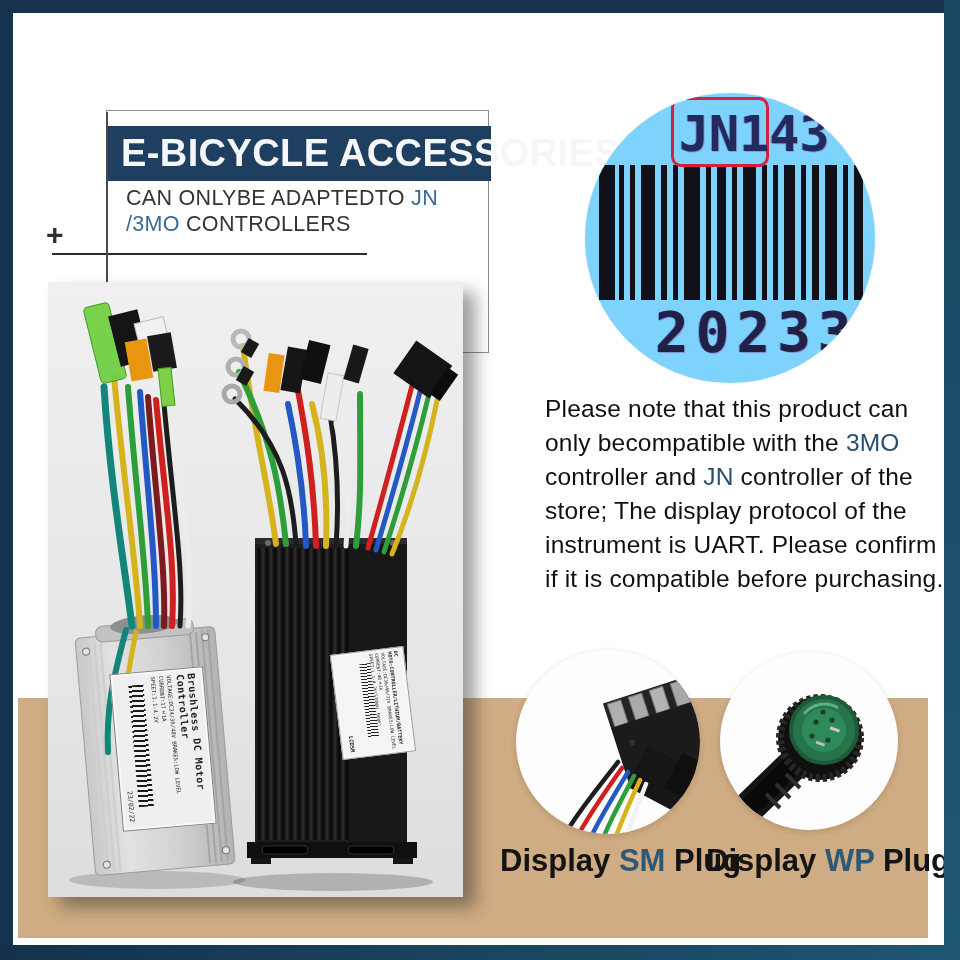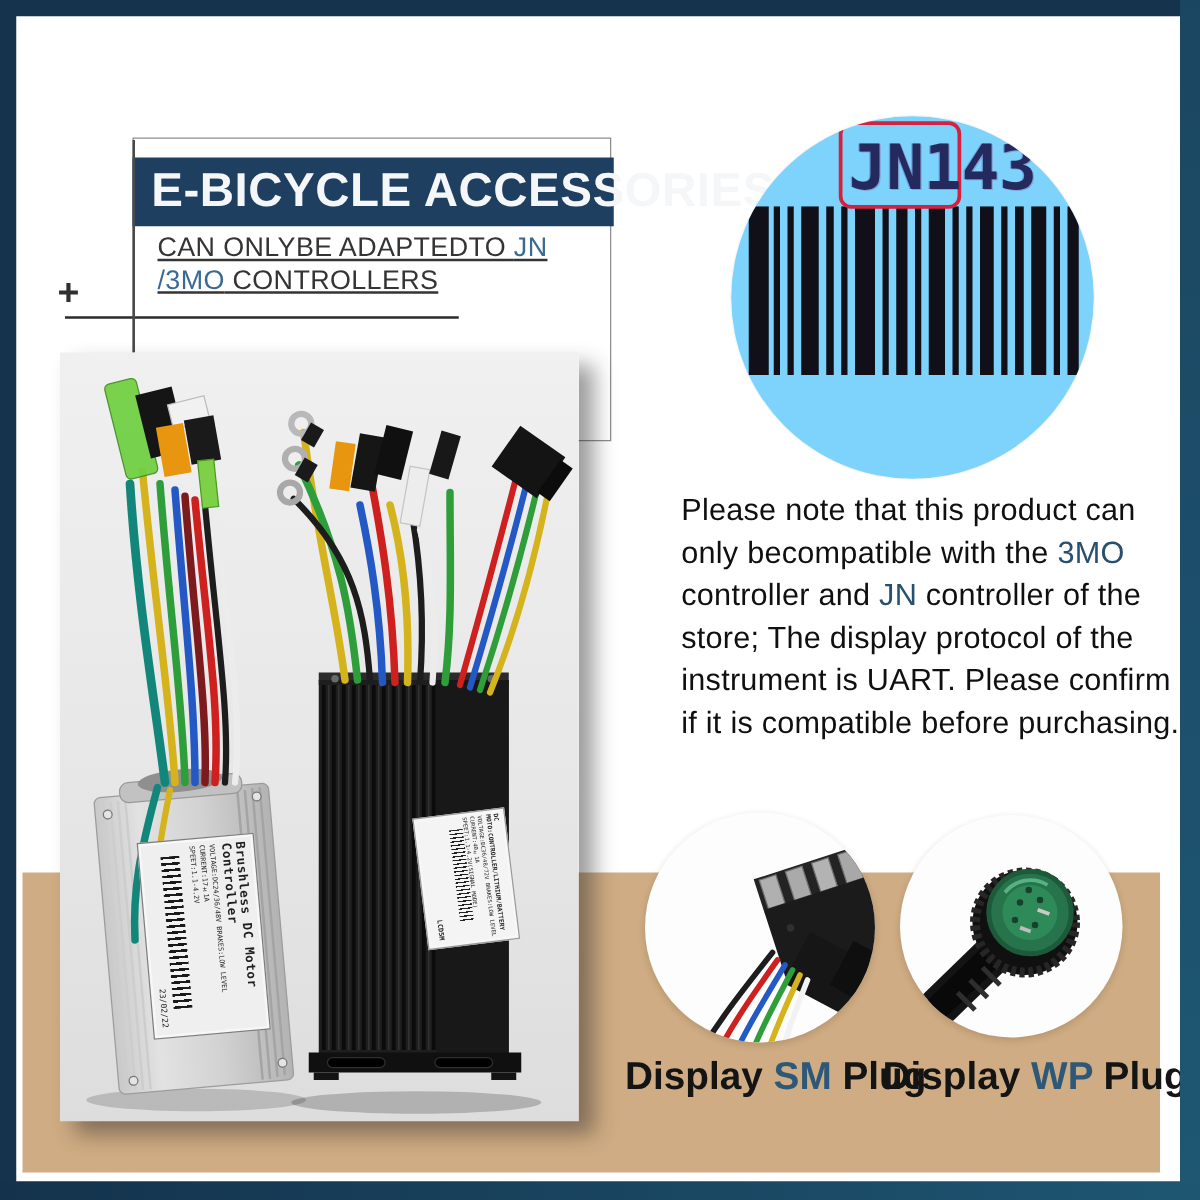--- a/index.html
+++ b/index.html
@@ -16,21 +16,21 @@
   
   .tan{position:absolute;left:18px;top:698px;width:910px;height:240px;background:#cfac83;z-index:1;}
 
   
   .info-card{position:absolute;left:106px;top:110px;width:383px;height:243px;background:#ffffff;
              border:1px solid #8d8d8d;z-index:2;box-sizing:border-box;}
   .header-bar{position:absolute;left:-1px;top:-1px;width:385px;height:55px;background:#1f3f60;
               color:#f4f6f8;font-weight:700;font-size:38px;letter-spacing:.4px;line-height:55px;
               padding-left:15px;box-sizing:border-box;white-space:nowrap;margin-top:16px;}
   .sub-text{position:absolute;left:19px;top:74px;width:345px;font-size:21.5px;line-height:26px;
-            color:#343434;letter-spacing:.3px;text-decoration:underline;}
+            color:#343434;letter-spacing:.3px;}
   .sub-accent{color:#3a6a92;}
 
   
   .plus-mark{position:absolute;left:46px;top:218px;font-size:30px;font-weight:700;color:#2f2f2f;z-index:3;}
   .h-line{position:absolute;left:52px;top:253px;width:315px;height:2px;background:#2b2b2b;z-index:3;}
   .v-line{position:absolute;left:106px;top:112px;width:2px;height:170px;background:#4a4a4a;z-index:3;}
 
   
   .photo{position:absolute;left:48px;top:282px;width:415px;height:615px;z-index:3;overflow:hidden;
          background:linear-gradient(180deg,#f0f0f0 0%,#e7e7e7 55%,#dddddd 100%);
@@ -234,20 +234,21 @@
           <rect x="199" y="0" width="11" height="135"></rect>
         <rect x="216" y="0" width="5" height="135"></rect>
           <rect x="227" y="0" width="7" height="135"></rect>
         <rect x="240" y="0" width="12" height="135"></rect>
           <rect x="258" y="0" width="5" height="135"></rect>
         <rect x="269" y="0" width="9" height="135"></rect>
       </g>
     </svg>
     <div class="jn-box"></div>
     <div class="bc-top"><span>JN</span><span>143</span></div>
+    <div class="bc-bottom">20233</div>
   </div>
 
   <div class="note"><span>Please note that this product can only becompatible with the </span><span class="note-accent">3MO</span><span> controller and </span><span class="note-accent">JN</span><span> controller of the store; The display protocol of the instrument is UART. Please confirm if it is compatible before purchasing.</span></div>
 
   <div class="plug-circle sm-circle">
     <svg width="184" height="184" viewBox="0 0 184 184">
       <g transform="rotate(-18 155 85)">
         <rect x="100" y="34" width="112" height="28" fill="#232323"></rect>
         <rect x="104" y="36" width="14" height="24" fill="#b0b0b0" stroke="#6e6e6e"></rect>
         <rect x="126" y="36" width="14" height="24" fill="#aaaaaa" stroke="#6e6e6e"></rect>

